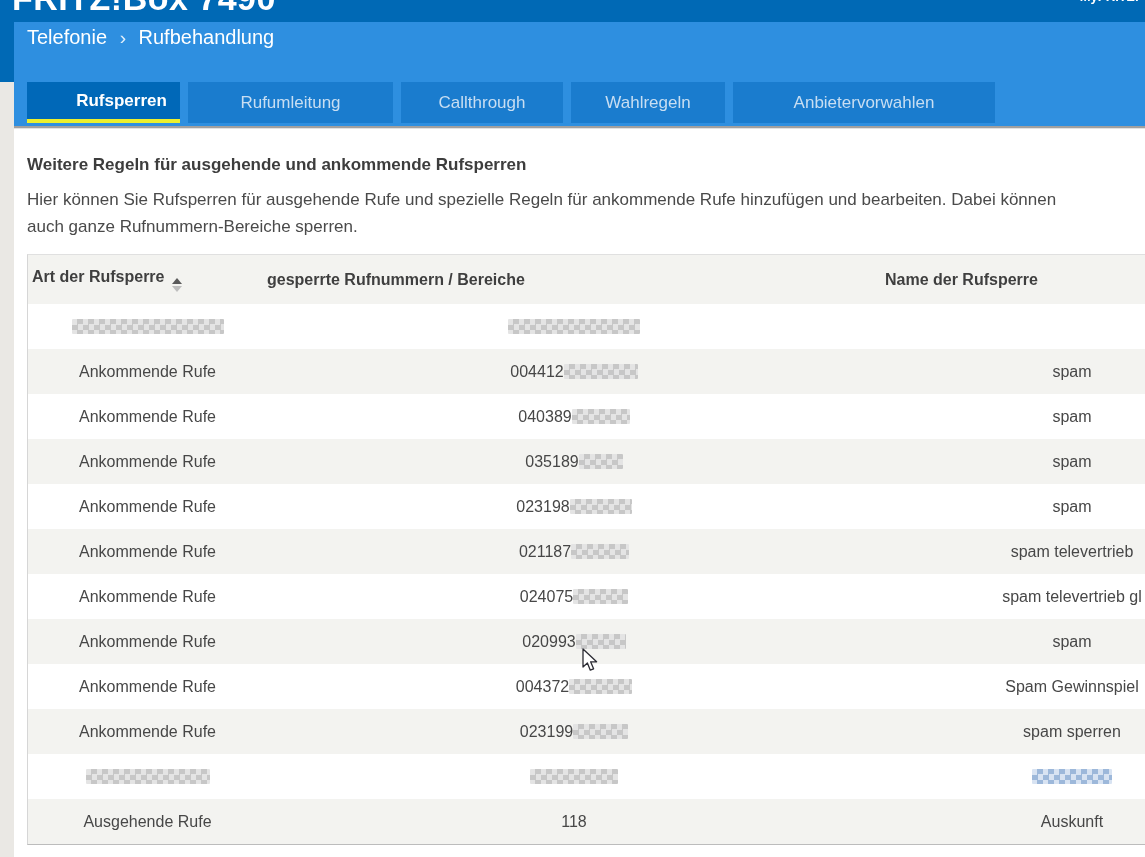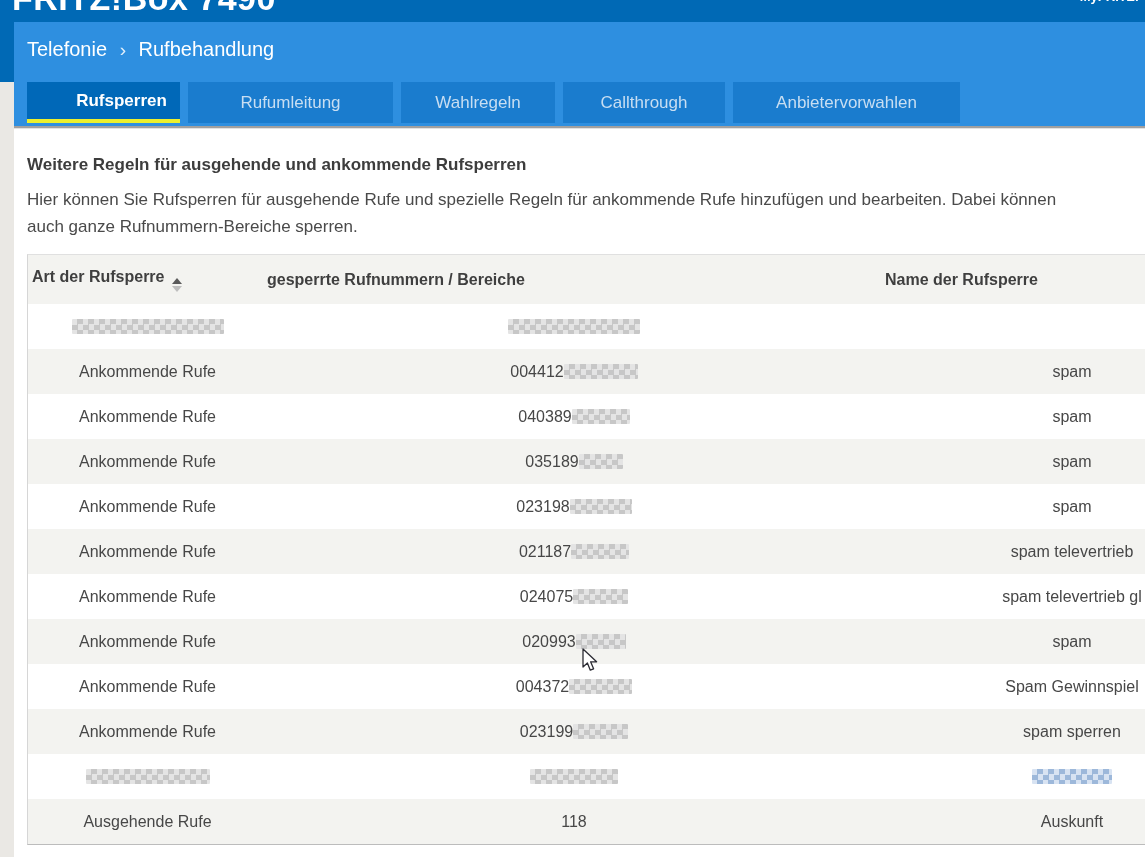--- a/index.html
+++ b/index.html
@@ -34,42 +34,42 @@
 
   
   .card {
     position:absolute; left:14px; top:22px; width:1256px; height:835px;
     background:#ffffff;
   }
   .card-header {
     position:relative; height:104px; background:#2e8fe0;
   }
   .breadcrumb {
-    position:absolute; left:13px; top:16px;
+    position:absolute; left:13px; top:4px;
     font-size:20px; color:#ffffff; white-space:nowrap;
   }
   .breadcrumb .crumb { cursor:pointer; }
   .breadcrumb .sep { padding:0 7px; font-size:19px; color:#e3f0fb; }
 
   .tabs {
     position:absolute; left:13px; bottom:3px;
     display:flex; gap:8px;
   }
   .tab {
     height:41px; display:flex; align-items:center; justify-content:center;
     font-size:17px; cursor:pointer;
   }
   .tab.active {
     background:#0068b8; color:#ffffff; font-weight:bold;
     border-bottom:4px solid #edf02d;
     padding-left:36px;
   }
   .tab.inactive { background:#1a7cce; color:#c8def2; }
   .tab.w0{width:153px}.tab.w1{width:205px}.tab.w2{width:162px}
-  .tab.w3{width:154px}.tab.w4{width:227px}
+  .tab.w3{width:154px}.tab.w4{width:262px}
 
   .card-divider  { height:2px; background:#a0a0a0; }
   .card-divider2 { height:1px; background:#e2e2e2; }
 
   .card-body { background:#ffffff; padding-left:13px; }
   .section-heading {
     padding-top:26px;
     font-size:17px; font-weight:bold; color:#3d3d3d;
   }
   .section-desc {
@@ -143,25 +143,25 @@
       <span class="sep">›</span>
       <span class="crumb">Rufbehandlung</span>
     </div>
     <div class="tabs">
       <div class="tab active w0">
         <span>Rufsperren</span>
       </div>
       <div class="tab inactive w1">
         <span>Rufumleitung</span>
       </div>
+      <div class="tab inactive w2">
+        <span>Callthrough</span>
+      </div>
       <div class="tab inactive w3">
         <span>Wahlregeln</span>
-      </div>
-      <div class="tab inactive w2">
-        <span>Callthrough</span>
       </div>
       <div class="tab inactive w4">
         <span>Anbietervorwahlen</span>
       </div>
     </div>
   </div>
   <div class="card-divider"></div>
   <div class="card-divider2"></div>
 
   <div class="card-body">

